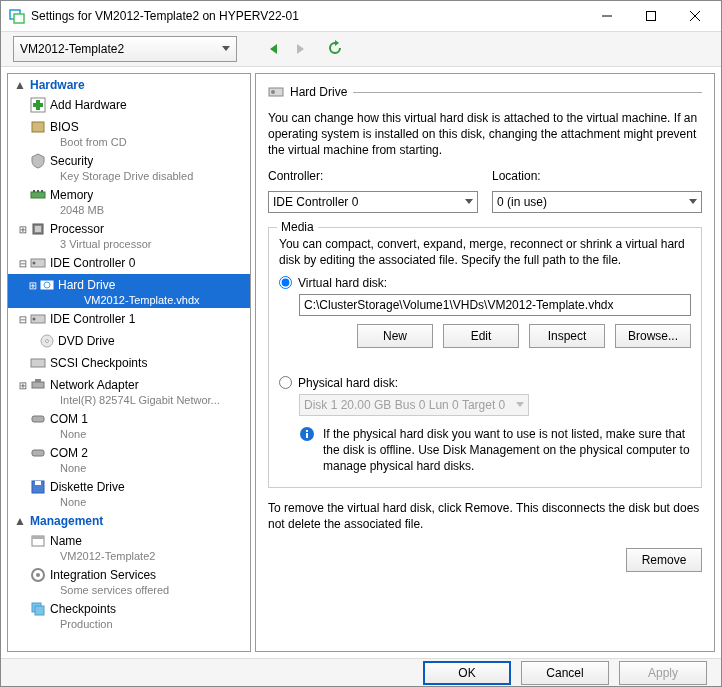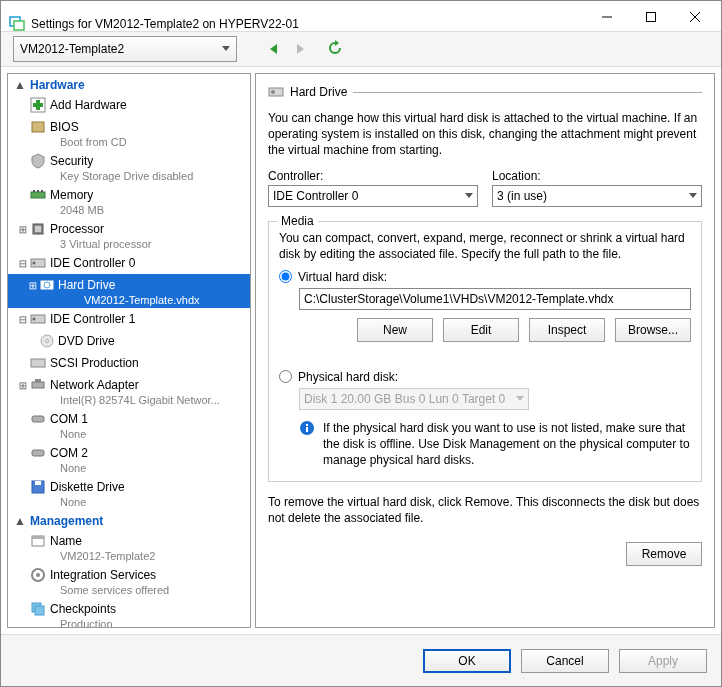--- a/index.html
+++ b/index.html
@@ -1,19 +1,19 @@
 <!DOCTYPE html>
 <html><head>
 <meta charset="utf-8">
 <style>
 * { box-sizing: border-box; margin: 0; padding: 0; font-family: "Segoe UI", Tahoma, sans-serif; font-size: 12px; }
 html, body { height: 100%; }
 body { background: #fff; color: #000; }
 .window { width: 722px; height: 687px; display: flex; flex-direction: column; border: 1px solid #888; background: #fff; }
-.titlebar { height: 30px; display: flex; align-items: flex-end; padding: 0 4px 0 8px; background: #fff; }
+.titlebar { height: 30px; display: flex; align-items: center; padding: 0 4px 0 8px; background: #fff; }
 .titlebar .ico { width: 16px; height: 16px; margin-right: 6px; }
 .titlebar .title { flex: 1; color: #000; }
 .titlebar .wbtn { width: 44px; height: 28px; display: flex; align-items: center; justify-content: center; }
 .toolbar { height: 36px; display: flex; align-items: center; padding: 4px 12px; background: #f5f5f5; border-top: 1px solid #ddd; border-bottom: 1px solid #ddd; gap: 8px; }
 .vm-select { width: 224px; height: 26px; border: 1px solid #999; background: linear-gradient(#fff,#eee); display: flex; align-items: center; padding: 0 6px; justify-content: space-between; }
 .nav-arrow { width: 18px; height: 18px; display: flex; align-items: center; justify-content: center; color: #2e8b30; }
 .nav-arrow.disabled { color: #bbb; }
 .reload-ico { width: 18px; height: 18px; margin-left: 10px; }
 .main { flex: 1; display: flex; padding: 6px; gap: 4px; overflow: hidden; }
 .left-pane { width: 244px; border: 1px solid #999; display: flex; flex-direction: column; overflow-y: auto; overflow-x: hidden; background: #fff; }
@@ -28,35 +28,35 @@
 .sub { padding-left: 44px; color: #808080; font-size: 11px; white-space: nowrap; overflow: hidden; text-overflow: ellipsis; }
 .sub.lvl2 { padding-left: 58px; }
 .tree-item.selected { background: #1a6fd6; color: #fff; }
 .tree-item.selected .lbl, .tree-item.selected .sub { color: #fff; }
 .nested { padding-left: 18px; }
 .right-pane { flex: 1; border: 1px solid #999; padding: 10px 12px; display: flex; flex-direction: column; overflow: hidden; background: #fff; }
 .group-title { display: flex; align-items: center; gap: 6px; margin-bottom: 10px; }
 .group-title .line { flex: 1; height: 1px; background: #aaa; }
 .desc { color: #000; margin-bottom: 10px; line-height: 1.35; }
 .form-row { display: flex; gap: 14px; margin-bottom: 4px; }
-.form-col { display: flex; flex-direction: column; gap: 2px; }
+.form-col { display: flex; flex-direction: column; gap: 8px; }
 .select-ctl { height: 22px; border: 1px solid #888; background: #fff; display: flex; align-items: center; padding: 0 4px; justify-content: space-between; width: 100%; }
 .fieldset { border: 1px solid #ccc; padding: 8px 10px 12px 10px; margin-top: 10px; position: relative; }
 .fieldset .legend { position: absolute; top: -8px; left: 8px; background: #fff; padding: 0 4px; color: #000; }
 .radio-row { display: flex; align-items: center; gap: 6px; margin: 6px 0 4px 0; }
 .radio-row input { margin: 0; }
 .text-input { width: 100%; height: 22px; border: 1px solid #888; padding: 0 4px; background: #fff; }
 .btn-row { display: flex; gap: 10px; margin-top: 8px; justify-content: flex-end; }
 .btn { min-width: 76px; height: 24px; border: 1px solid #999; background: linear-gradient(#fdfdfd,#ececec); display: inline-flex; align-items: center; justify-content: center; padding: 0 10px; }
 .btn.primary { border: 2px solid #0a5bc1; }
 .btn.disabled { color: #a0a0a0; }
 .info-row { display: flex; gap: 8px; margin-top: 10px; padding-left: 20px; }
 .info-ico { width: 16px; height: 16px; flex-shrink: 0; }
 .select-disabled { height: 22px; border: 1px solid #ccc; background: #f4f4f4; color: #a0a0a0; display: flex; align-items: center; padding: 4px 4px; justify-content: space-between; width: 230px; margin-left: 20px; }
-.bottom-bar { height: 52px; border-top: 1px solid #ddd; display: flex; align-items: center; justify-content: flex-end; padding: 0 14px; gap: 10px; background: #f5f5f5; }
+.bottom-bar { height: 28px; border-top: 1px solid #ddd; display: flex; align-items: center; justify-content: flex-end; padding: 0 14px; gap: 10px; background: #f5f5f5; }
 svg { display: block; }
 </style>
 </head>
 <body>
 
 <div class="window">
 
   <div class="titlebar">
     <span class="ico">
       <svg viewBox="0 0 16 16">
@@ -243,21 +243,21 @@
       </div>
 
       <div class="tree-item">
         <div class="tree-row">
             <span class="expander"></span>
           <span class="ico">
               <svg viewBox="0 0 16 16">
                 <rect x="1" y="4" width="14" height="8" fill="#d0d0d0" stroke="#888"></rect>
               </svg>
             </span>
-          <span class="lbl">SCSI Production</span>
+          <span class="lbl">SCSI Checkpoints</span>
         </div>
       </div>
 
       <div class="tree-item">
         <div class="tree-row">
             <span class="expander">⊞</span>
           <span class="ico">
               <svg viewBox="0 0 16 16">
                 <rect x="2" y="5" width="12" height="6" fill="#b0b0b0" stroke="#777"></rect>
                 <rect x="5" y="2" width="6" height="3" fill="#888"></rect>
@@ -379,21 +379,21 @@
             <span>
                 <svg width="8" height="6">
                   <polygon points="0,0 8,0 4,5" fill="#555"></polygon>
                 </svg>
               </span>
           </div>
         </div>
         <div class="form-col" style="flex:1">
           <span>Location:</span>
           <div class="select-ctl">
-            <span>3 (in use)</span>
+            <span>0 (in use)</span>
             <span>
                 <svg width="8" height="6">
                   <polygon points="0,0 8,0 4,5" fill="#555"></polygon>
                 </svg>
               </span>
           </div>
         </div>
       </div>
 
       <div class="fieldset">

